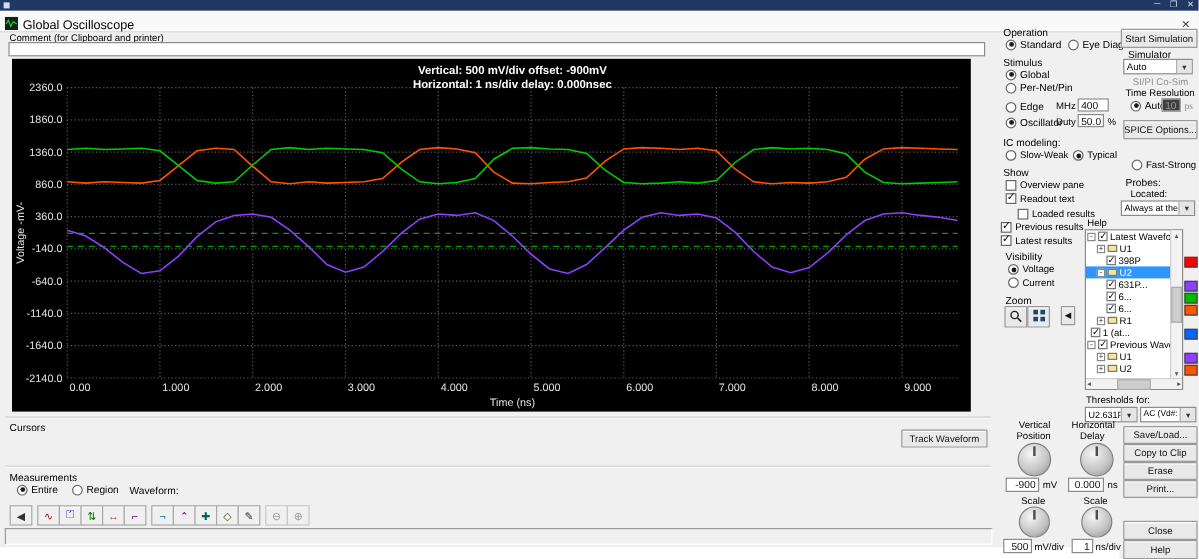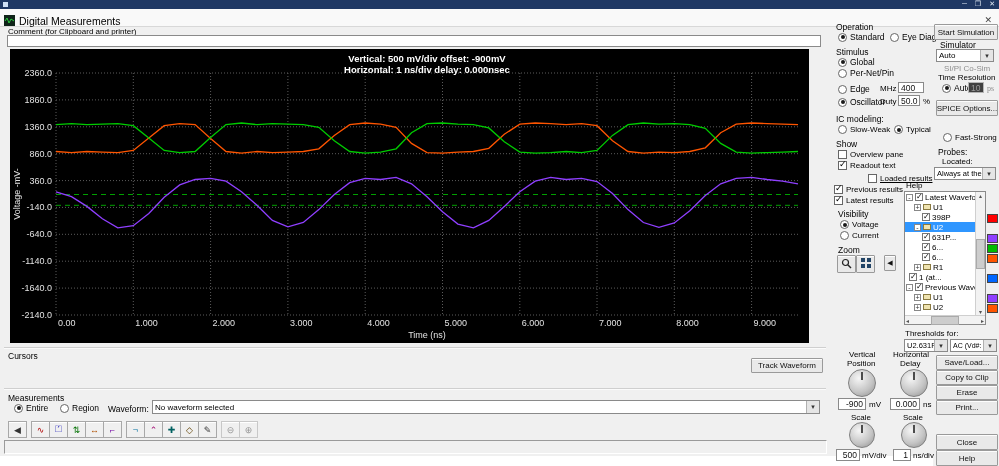--- a/index.html
+++ b/index.html
@@ -69,21 +69,21 @@
     </span>
   </div>
 
   <div class="abs" style="left:0;top:9px;width:999px;height:17px;background:#f9f9f9;border-bottom:1px solid #d8d8d8;">
     <span class="abs" style="left:4px;top:3px;">
       <svg width="11" height="11">
           <rect x="0" y="0" width="11" height="11" fill="#10241a"></rect>
           <polyline points="1,6 3,3 5,8 7,4 10,6" fill="none" stroke="#2ecc40" stroke-width="1"></polyline>
         </svg>
     </span>
-    <span class="lbl" style="left:19px;top:6px;font-size:10.5px;">Digital Measurements</span>
+    <span class="lbl" style="left:19px;top:6px;font-size:10.5px;">Global Oscilloscope</span>
     <span class="lbl" style="right:7px;top:6px;font-size:9px;color:#444;">✕</span>
   </div>
 
   <span class="lbl" style="left:8px;top:27px;font-size:8px;">Comment (for Clipboard and printer)</span>
   <input class="tfld" style="left: 7px; top: 35px; width: 814px; height: 12px;" value="">
 
   <div id="scope-box">
     <svg id="scope-svg" width="799" height="294" viewBox="0 0 799 294">
         <line class="grid" x1="46" y1="24.0" x2="788" y2="24.0"></line>
         <text class="tick" text-anchor="end" x="42" y="27">2360.0</text>
@@ -145,24 +145,20 @@
   <span class="lbl" style="left:8px;top:393px;">Measurements</span>
   <span class="ctl" style="left:14px;top:403px;">
     <i class="rb on"></i>
       <span>Entire</span>
   </span>
   <span class="ctl" style="left:60px;top:403px;">
     <i class="rb"></i>
       <span>Region</span>
   </span>
   <span class="lbl" style="left:108px;top:404px;">Waveform:</span>
-  <div class="sel" style="left:152px;top:400px;width:668px;height:14px;">
-    <span>No waveform selected</span>
-    <i class="arr">▾</i>
-  </div>
 
   <div id="meas-toolbar">
       <div class="tb-btn" style="left: 8px; top: 421px;">
         <span style="color: rgb(51, 51, 51);">◀</span>
       </div>
       <div class="tb-btn" style="left: 31px; top: 421px;">
         <span style="color: rgb(176, 0, 0);">∿</span>
       </div>
       <div class="tb-btn" style="left: 49px; top: 421px;">
         <span style="color: rgb(0, 0, 176);">⏍</span>
@@ -280,21 +276,21 @@
       <span>Readout text</span>
   </span>
 
   <span class="lbl" style="left:938px;top:147px;">Probes:</span>
   <span class="lbl" style="left:942px;top:157px;font-size:8px;">Located:</span>
   <div class="sel" style="left:934px;top:167px;width:62px;height:13px;font-size:7.5px;">
     <span>Always at the pin</span>
     <i class="arr">▾</i>
   </div>
 
-  <span class="ctl" style="left:868px;top:174px;font-size:8px;text-decoration:underline;">
+  <span class="ctl" style="left:848px;top:174px;font-size:8px;">
     <i class="cbx"></i>
       <span>Loaded results</span>
   </span>
   <span class="ctl" style="left:834px;top:185px;font-size:8px;">
     <i class="cbx on"></i>
       <span>Previous results</span>
   </span>
   <span class="ctl" style="left:834px;top:196px;font-size:8px;">
     <i class="cbx on"></i>
       <span>Latest results</span>

